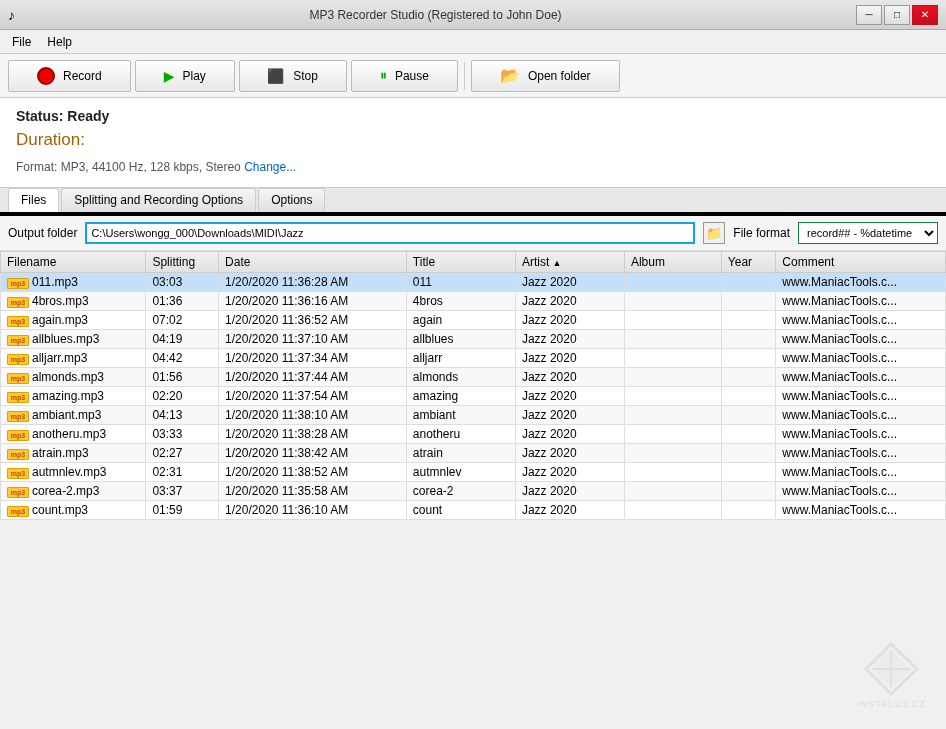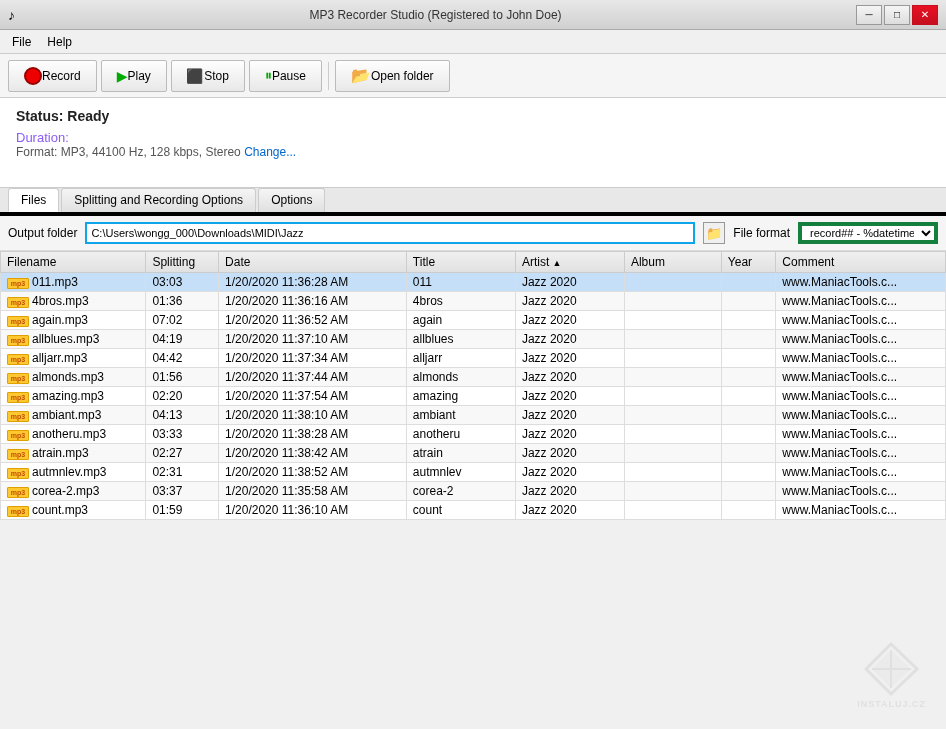--- a/index.html
+++ b/index.html
@@ -64,22 +64,22 @@
       height: 44px;
       display: flex;
       align-items: center;
       padding: 0 8px;
       gap: 4px;
       border-bottom: 1px solid #ccc;
     }
     .toolbar-btn {
       display: flex;
       align-items: center;
-      gap: 0;
-      padding: 4px 15px;
+      gap: 8px;
+      padding: 4px 28px;
       border: 1px solid #bbb;
       background: linear-gradient(to bottom, #fefefe, #e8e8e8);
       cursor: pointer;
       font-size: 12px;
       height: 32px;
       border-radius: 2px;
     }
     .toolbar-separator {
       width: 1px;
       height: 28px;
@@ -101,23 +101,23 @@
       border-bottom: 1px solid #ccc;
       min-height: 90px;
     }
     #status-title {
       font-size: 14px;
       font-weight: bold;
       color: #222;
       margin-bottom: 6px;
     }
     #status-duration {
-      font-size: 13px;
-      color: #8b5cf6;
-      margin-bottom: 0;
+      font-size: 17px;
+      color: #a16207;
+      margin-bottom: 10px;
     }
     #status-format {
       font-size: 12px;
       color: #555;
     }
     #status-format a {
       color: #0066cc;
       cursor: pointer;
       text-decoration: none;
     }
@@ -167,21 +167,21 @@
       border: 1px solid #999;
       background: #f0f0f0;
       cursor: pointer;
       display: flex;
       align-items: center;
       justify-content: center;
     }
     .file-format-label { font-size: 12px; }
     .file-format-select {
       height: 22px;
-      border: 4px solid #15803d;
+      border: 1px solid #15803d;
       background: white;
       font-size: 11px;
       padding: 0 4px;
       width: 140px;
     }
     
     #file-table {
       width: 100%;
       border-collapse: collapse;
       font-size: 12px;

